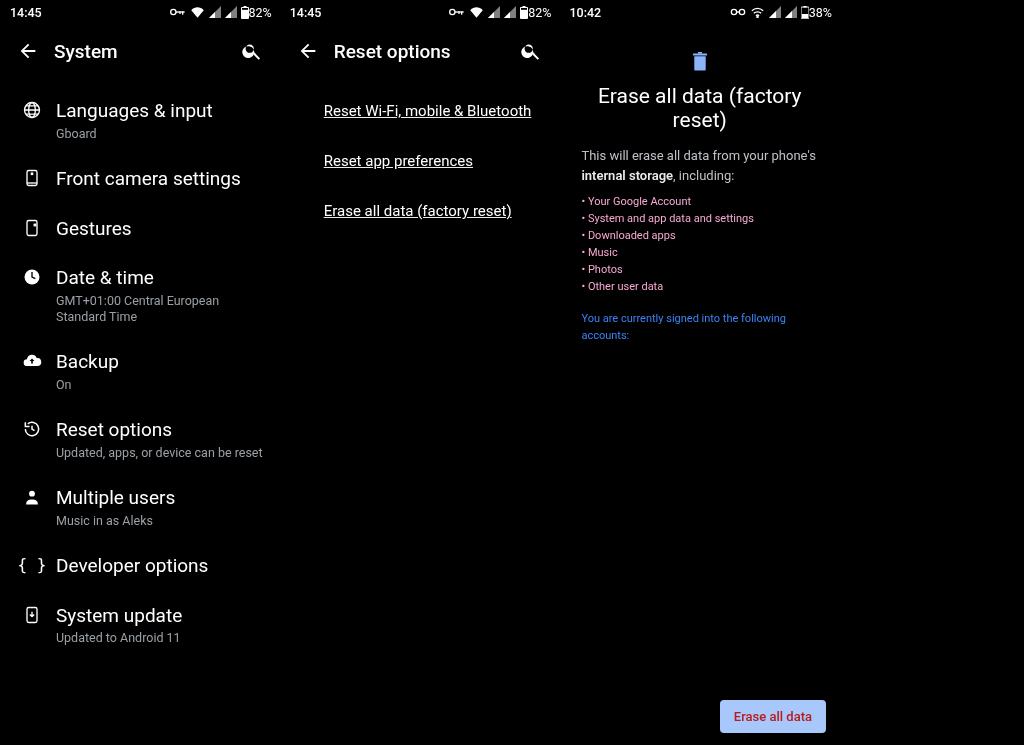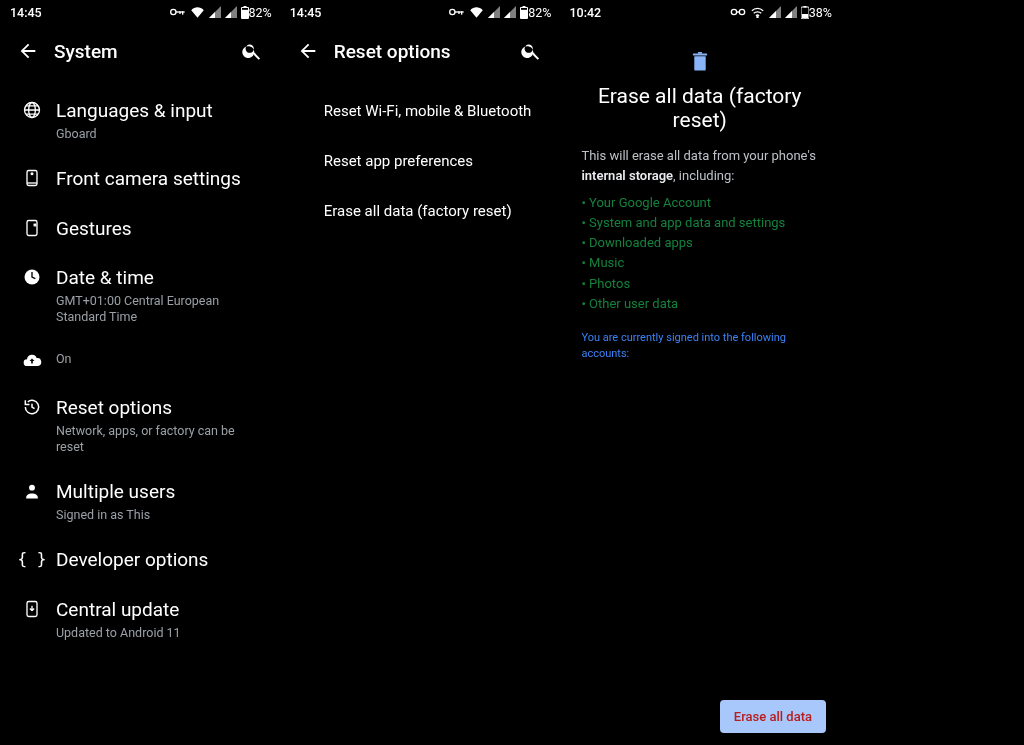--- a/index.html
+++ b/index.html
@@ -25,31 +25,31 @@
 
   
   .list { padding-top: 8px; }
   .item { display: flex; align-items: flex-start; padding: 12px 14px 12px 12px; cursor: pointer; }
   .item .icon { width: 40px; display: flex; justify-content: center; padding-top: 2px; color: #fff; }
   .item .txt { flex: 1; padding-left: 4px; }
   .item .title { font-size: 19px; color: #fff; line-height: 1.35; }
   .item .sub { font-size: 12.5px; color: #9aa0a6; margin-top: 2px; line-height: 1.3; }
 
   
-  .rlist { padding-top: 8px; }
+  .rlist { padding-top: 8px; text-decoration: underline; }
   .ritem { padding: 16px 20px 16px 44px; font-size: 15px; color: #fff; cursor: pointer; }
 
   
   .fr { padding: 28px 22px 0 22px; }
   .fr .trash { display: flex; justify-content: center; margin-bottom: 12px; }
   .fr h1 { font-size: 21px; font-weight: 400; text-align: center; color: #fff; margin-bottom: 14px; }
   .fr .para { font-size: 13px; color: #bdc1c6; line-height: 1.5; margin-bottom: 8px; }
   .fr .para b { font-weight: 600; color: #e8eaed; }
   .fr ul { list-style: none; margin: 6px 0 16px 0; }
-  .fr li { font-size: 13px; color: #15803d; line-height: 1.55; }
+  .fr li { font-size: 11px; color: #f9a8d4; line-height: 1.55; }
   .fr li::before { content: "• "; }
   .fr .accounts { font-size: 11px; color: #3b82f6; line-height: 1.5; }
 
   .erase-bar { position: absolute; left: 0; right: 0; bottom: 12px; display: flex; justify-content: flex-end; padding: 0 14px; }
   .erase-btn { background: #a8c7fa; color: #b91c1c; padding: 9px 14px; border-radius: 4px; font-size: 13px; font-weight: 500; cursor: pointer; }
 
   svg { display: block; }
 </style>
 </head>
 <body>
@@ -164,69 +164,70 @@
       </div>
 
       <div class="item">
         <div class="icon">
           <svg width="20" height="20" viewBox="0 0 24 24" fill="#fff">
               <path d="M19 18H6a4 4 0 0 1 0-8 6 6 0 0 1 11.6-1.5A4.5 4.5 0 0 1 19 18z"></path>
               <path d="M12 9l-3 3h2v3h2v-3h2z" fill="#000"></path>
             </svg>
         </div>
         <div class="txt">
+          <div class="title">Backup</div>
           <div class="sub">On</div>
         </div>
       </div>
 
       <div class="item">
         <div class="icon">
           <svg width="20" height="20" viewBox="0 0 24 24" fill="none" stroke="#fff" stroke-width="1.8">
               <path d="M4 12a8 8 0 1 0 3-6.2"></path>
               <path d="M4 4v5h5"></path>
               <path d="M12 8v4l3 2"></path>
             </svg>
         </div>
         <div class="txt">
           <div class="title">Reset options</div>
-          <div class="sub">Network, apps, or factory can be reset</div>
+          <div class="sub">Updated, apps, or device can be reset</div>
         </div>
       </div>
 
       <div class="item">
         <div class="icon">
           <svg width="20" height="20" viewBox="0 0 24 24" fill="#fff">
               <circle cx="12" cy="8" r="3.5"></circle>
               <path d="M5 20c0-3.3 3.1-5 7-5s7 1.7 7 5v1H5z"></path>
             </svg>
         </div>
         <div class="txt">
           <div class="title">Multiple users</div>
-          <div class="sub">Signed in as This</div>
+          <div class="sub">Music in as Aleks</div>
         </div>
       </div>
 
       <div class="item">
         <div class="icon">
           <span style="font-size:16px;font-family:monospace;color:#fff;">{&nbsp;}</span>
         </div>
         <div class="txt">
           <div class="title">Developer options</div>
         </div>
       </div>
 
       <div class="item">
         <div class="icon">
           <svg width="20" height="20" viewBox="0 0 24 24" fill="none" stroke="#fff" stroke-width="1.6">
               <rect x="6" y="3" width="12" height="18" rx="2"></rect>
               <path d="M12 8v6m0 0l-2.5-2.5M12 14l2.5-2.5"></path>
             </svg>
         </div>
         <div class="txt">
-          <div class="title">Central update</div>
+          <div class="title">System update</div>
           <div class="sub">Updated to Android 11</div>
         </div>
       </div>
 
     </div>
   </div>
 
   <div class="phone p2">
     <div class="status">
       <span class="time">14:45</span>

